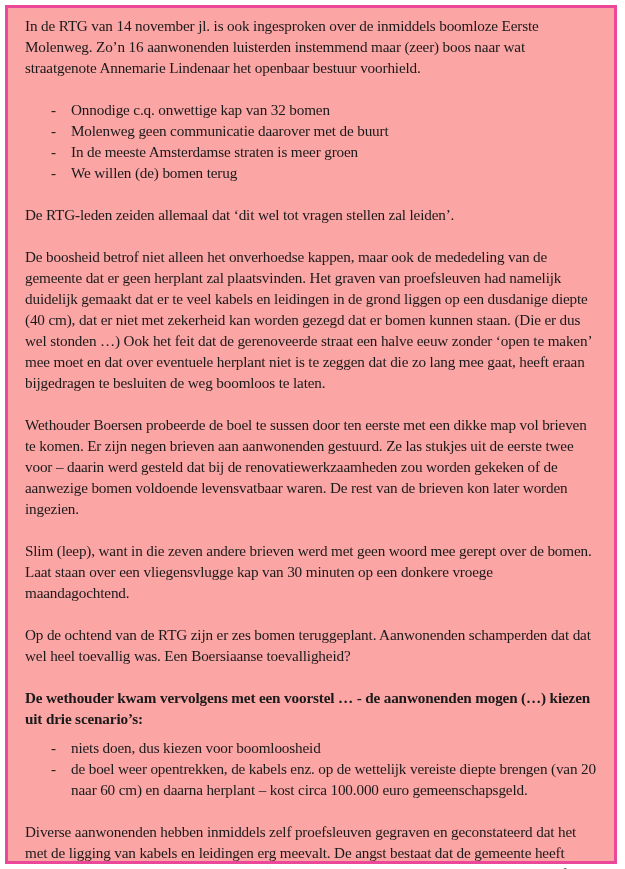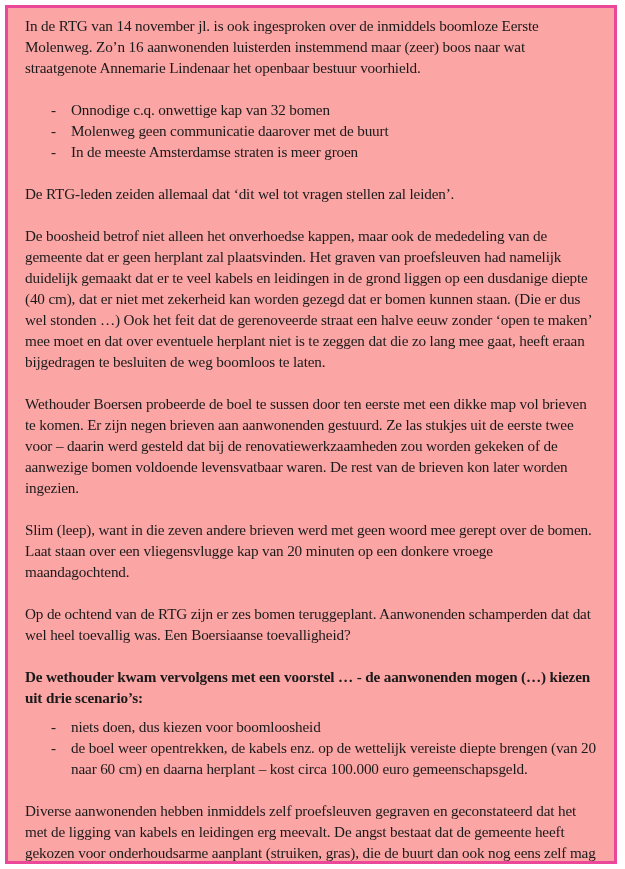--- a/index.html
+++ b/index.html
@@ -68,29 +68,30 @@
 
 <div class="frame">
   <div class="content">
 
     <p>In de RTG van 14 november jl. is ook ingesproken over de inmiddels boomloze Eerste Molenweg. Zo’n 16 aanwonenden luisterden instemmend maar (zeer) boos naar wat straatgenote Annemarie Lindenaar het openbaar bestuur voorhield.</p>
 
     <ul class="dash first-list">
       <li>Onnodige c.q. onwettige kap van 32 bomen</li>
       <li>Molenweg  geen communicatie daarover met de buurt</li>
       <li>In de meeste Amsterdamse straten is meer groen</li>
+      <li>We willen (de) bomen terug</li>
     </ul>
 
     <p>De RTG-leden zeiden allemaal dat ‘dit wel tot vragen stellen zal leiden’.</p>
 
     <p>De boosheid betrof niet alleen het onverhoedse kappen, maar ook de mededeling van de gemeente dat er geen herplant zal plaatsvinden. Het graven van proefsleuven had namelijk duidelijk gemaakt dat er te veel kabels en leidingen in de grond liggen op een dusdanige diepte (40 cm), dat er niet met zekerheid kan worden gezegd dat er bomen kunnen staan.  (Die er dus wel stonden …) Ook het feit dat de gerenoveerde straat een halve eeuw zonder ‘open te maken’ mee moet en dat over eventuele herplant niet is te zeggen dat die zo lang mee gaat, heeft eraan bijgedragen te besluiten de weg boomloos te laten.</p>
 
     <p>Wethouder Boersen probeerde de boel te sussen door ten eerste met een dikke map vol brieven te komen. Er zijn negen brieven aan aanwonenden gestuurd. Ze las stukjes uit de eerste twee voor – daarin werd gesteld dat bij de renovatiewerkzaamheden zou worden gekeken of de aanwezige bomen voldoende levensvatbaar waren. De rest van de brieven kon later worden ingezien.</p>
 
-    <p>Slim (leep), want in die zeven andere brieven werd met geen woord mee gerept over de bomen. Laat staan over een vliegensvlugge kap van 20 minuten op een donkere vroege maandagochtend.</p>
+    <p>Slim (leep), want in die zeven andere brieven werd met geen woord mee gerept over de bomen. Laat staan over een vliegensvlugge kap van 30 minuten op een donkere vroege maandagochtend.</p>
 
     <p>Op de ochtend van de RTG zijn er zes bomen teruggeplant. Aanwonenden schamperden dat dat wel heel toevallig was. Een Boersiaanse toevalligheid?</p>
 
     <p class="tight">De wethouder kwam vervolgens met een voorstel … - de aanwonenden mogen (…) kiezen uit drie scenario’s:</p>
 
     <ul class="dash after-tight">
       <li>niets doen, dus kiezen voor boomloosheid</li>
       <li>de boel weer opentrekken, de kabels enz. op de wettelijk vereiste diepte brengen (van 20 naar 60 cm) en daarna herplant – kost circa 100.000 euro gemeenschapsgeld.</li>
     </ul>
 

